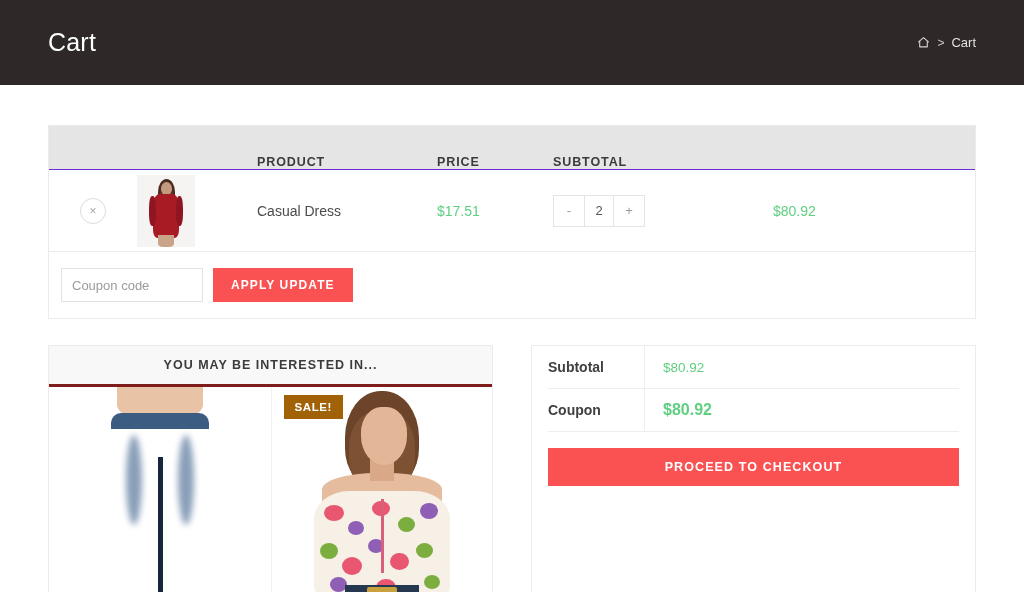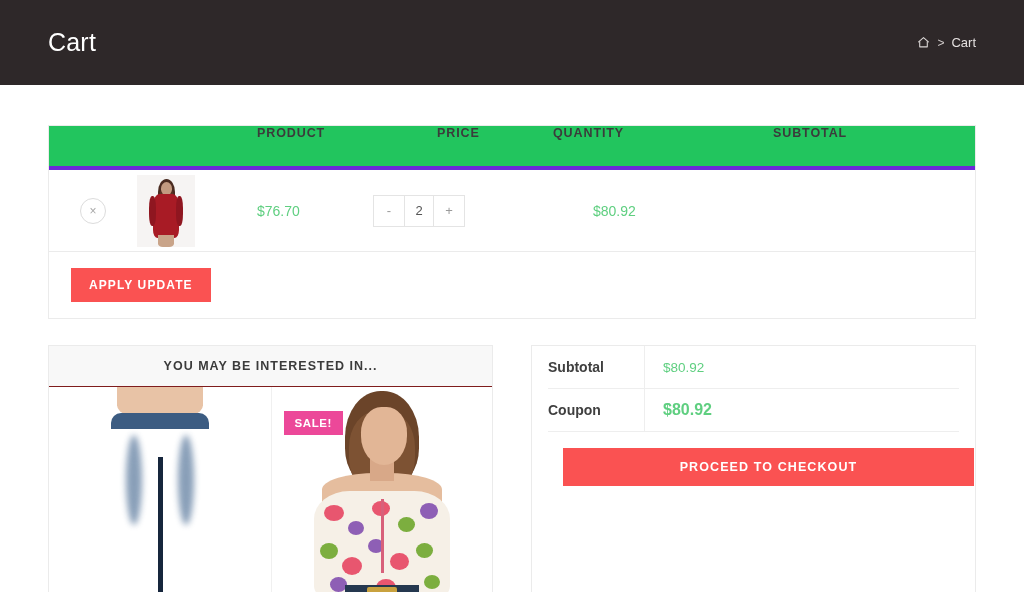--- a/index.html
+++ b/index.html
@@ -45,24 +45,24 @@
     padding: 40px 48px 0 48px;
   }
 
   
   .cart-table {
     border: 1px solid #ebebeb;
     background: #fff;
   }
   .cart-thead {
     display: flex;
-    align-items: flex-start;
+    align-items: flex-end;
     height: 44px;
-    background: #22c55e;
-    border-bottom: 4px solid #6d28d9;
+    background: #e5e5e5;
+    border-bottom: 1px solid #6d28d9;
   }
   .th {
     font-size: 12.5px;
     font-weight: 700;
     color: #3b3b3b;
     letter-spacing: .9px;
   }
   .col-remove { width: 88px; flex: 0 0 88px; }
   .col-thumb  { width: 120px; flex: 0 0 120px; }
   .col-name   { width: 180px; flex: 0 0 180px; }
@@ -166,21 +166,21 @@
   }
   .panel {
     border: 1px solid #ebebeb;
     background: #fff;
   }
   .panel-upsell { width: 445px; flex: 0 0 445px; }
   .panel-totals { flex: 1 1 auto; }
   .panel-head {
     height: 41px;
     background: #f8f8f8;
-    border-bottom: 1px solid #7f1d1d;
+    border-bottom: 3px solid #7f1d1d;
     display: flex; align-items: center; justify-content: center;
     font-size: 12.5px;
     font-weight: 700;
     color: #3b3b3b;
     letter-spacing: 1px;
   }
 
   
   .upsell-grid {
     display: flex;
@@ -190,22 +190,22 @@
     width: 50%;
     height: 210px;
     position: relative;
     overflow: hidden;
     background: #fff;
     padding: 8px 12px 0 12px;
   }
   .upsell-cell + .upsell-cell { border-left: 1px solid #f0f0f0; }
   .sale-badge {
     position: absolute;
-    top: 24px; left: 12px;
-    background: #ec4899;
+    top: 8px; left: 12px;
+    background: #a16207;
     color: #fff;
     font-size: 11.5px;
     font-weight: 700;
     letter-spacing: .6px;
     padding: 6px 11px;
     z-index: 5;
   }
 
   
   .totals-row {
@@ -230,21 +230,20 @@
     font-size: 13.5px;
   }
   .totals-val.big { font-size: 16px; font-weight: 700; }
   .checkout-wrap { padding: 16px; }
   .btn-checkout {
     display: block;
     width: 100%;
     height: 38px;
     background: #fa5252;
     font-size: 12.5px;
-    margin-left: 15px;
   }
 
   
   .dress-wrap { position:absolute; inset:0; background:#f6f4f3; }
   .dress-head { position:absolute; left:50%; top:7px; width:11px; height:13px; margin-left:-5px;
                 background:#c39a80; border-radius:50% 50% 45% 45%; }
   .dress-hair { position:absolute; left:50%; top:4px; width:17px; height:26px; margin-left:-8px;
                 background:#4a2b20; border-radius:50% 50% 40% 40%; }
   .dress-hair::after { content:""; position:absolute; left:1px; top:10px; width:15px; height:20px;
                 background:#5a3325; border-radius:40% 40% 50% 50%; }
@@ -314,50 +313,51 @@
 
 <div class="content">
 
   <div class="cart-table">
 
     <div class="cart-thead">
       <div class="col-remove"></div>
       <div class="col-thumb"></div>
       <div class="col-name th">PRODUCT</div>
       <div class="col-price th">PRICE</div>
-      <div class="col-qty th">QUANTITY</div>
       <div class="col-sub th">SUBTOTAL</div>
     </div>
 
     <div class="cart-row">
       <div class="col-remove">
         <div class="remove-btn">×</div>
       </div>
       <div class="col-thumb">
         <div class="thumb">
           <div class="dress-wrap">
             <div class="dress-hair"></div>
             <div class="dress-head"></div>
             <div class="dress-body"></div>
             <div class="dress-legs"></div>
           </div>
         </div>
       </div>
-      <div class="col-price price">$76.70</div>
+      <div class="col-name product-name">Casual Dress</div>
+      <div class="col-price price">$17.51</div>
       <div class="col-qty">
         <div class="qty-stepper">
           <div class="qty-btn">-</div>
           <div class="qty-val">2</div>
           <div class="qty-btn">+</div>
         </div>
       </div>
       <div class="col-sub subtotal-cell">$80.92</div>
     </div>
 
     <div class="coupon-row">
+      <input class="coupon-input" type="text" placeholder="Coupon code" style="">
       <button class="btn btn-apply">APPLY UPDATE</button>
     </div>
 
   </div>
 
   <div class="panels">
 
     <div class="panel panel-upsell">
       <div class="panel-head">YOU MAY BE INTERESTED IN...</div>
       <div class="upsell-grid">

